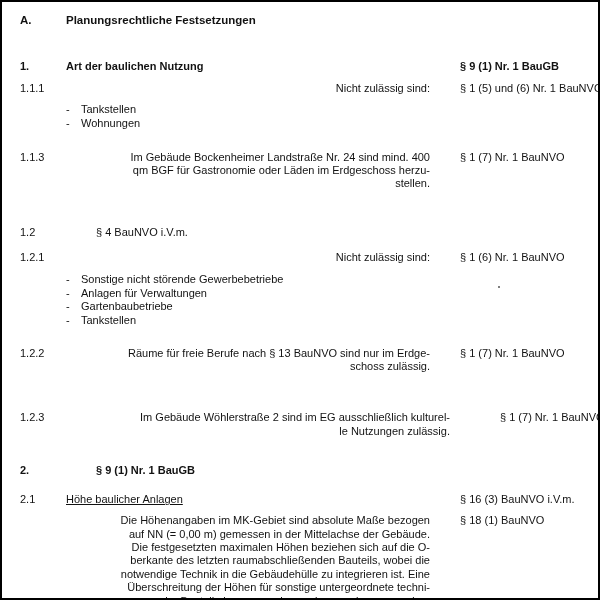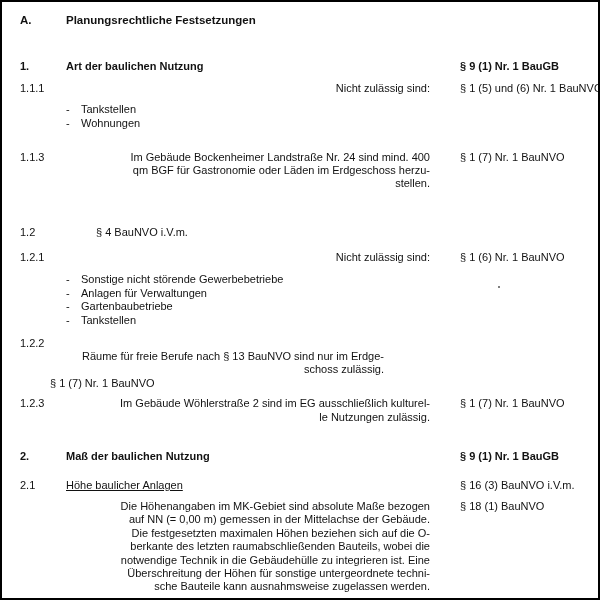--- a/index.html
+++ b/index.html
@@ -64,22 +64,22 @@
   
   .m-title   { margin-top: 0px; }
   .m-s1      { margin-top: 33px; }
   .m-s11     { margin-top: 15px; }
   .m-s111    { margin-top: 9px; }
   .m-b1      { margin-top: 8px; }
   .m-s113    { margin-top: 20px; }
   .m-s12     { margin-top: 35px; }
   .m-s121    { margin-top: 12px; }
   .m-b2      { margin-top: 9px; }
-  .m-s122    { margin-top: 9px; flex-direction: column; }
-  .m-s123    { margin-top: 7px; }
+  .m-s122    { margin-top: 19px; }
+  .m-s123    { margin-top: 38px; gap: 20px; }
   .m-s2      { margin-top: 26px; }
   .m-s21     { margin-top: 16px; }
   .m-s21p    { margin-top: 8px; }
 
   .scan-dot {
     position: absolute;
     left: 496px;
     top: 284px;
     width: 2px;
     height: 2px;
@@ -168,21 +168,20 @@
 
   <div class="row para m-s123">
     <span class="num">1.2.3</span>
     <span class="body">Im Gebäude Wöhlerstraße 2 sind im EG ausschließlich kulturel-
 le Nutzungen zulässig.</span>
     <span class="ref">§ 1 (7) Nr. 1 BauNVO</span>
   </div>
 
   <div class="row h1 m-s2">
     <span class="num">2.</span>
-    <span class="body">Maß der baulichen Nutzung</span>
     <span class="ref">§ 9 (1) Nr. 1 BauGB</span>
   </div>
 
   <div class="row h2 m-s21">
     <span class="num">2.1</span>
     <span class="body">Höhe baulicher Anlagen</span>
     <span class="ref">§ 16 (3) BauNVO i.V.m.</span>
   </div>
 
   <div class="row para m-s21p">

